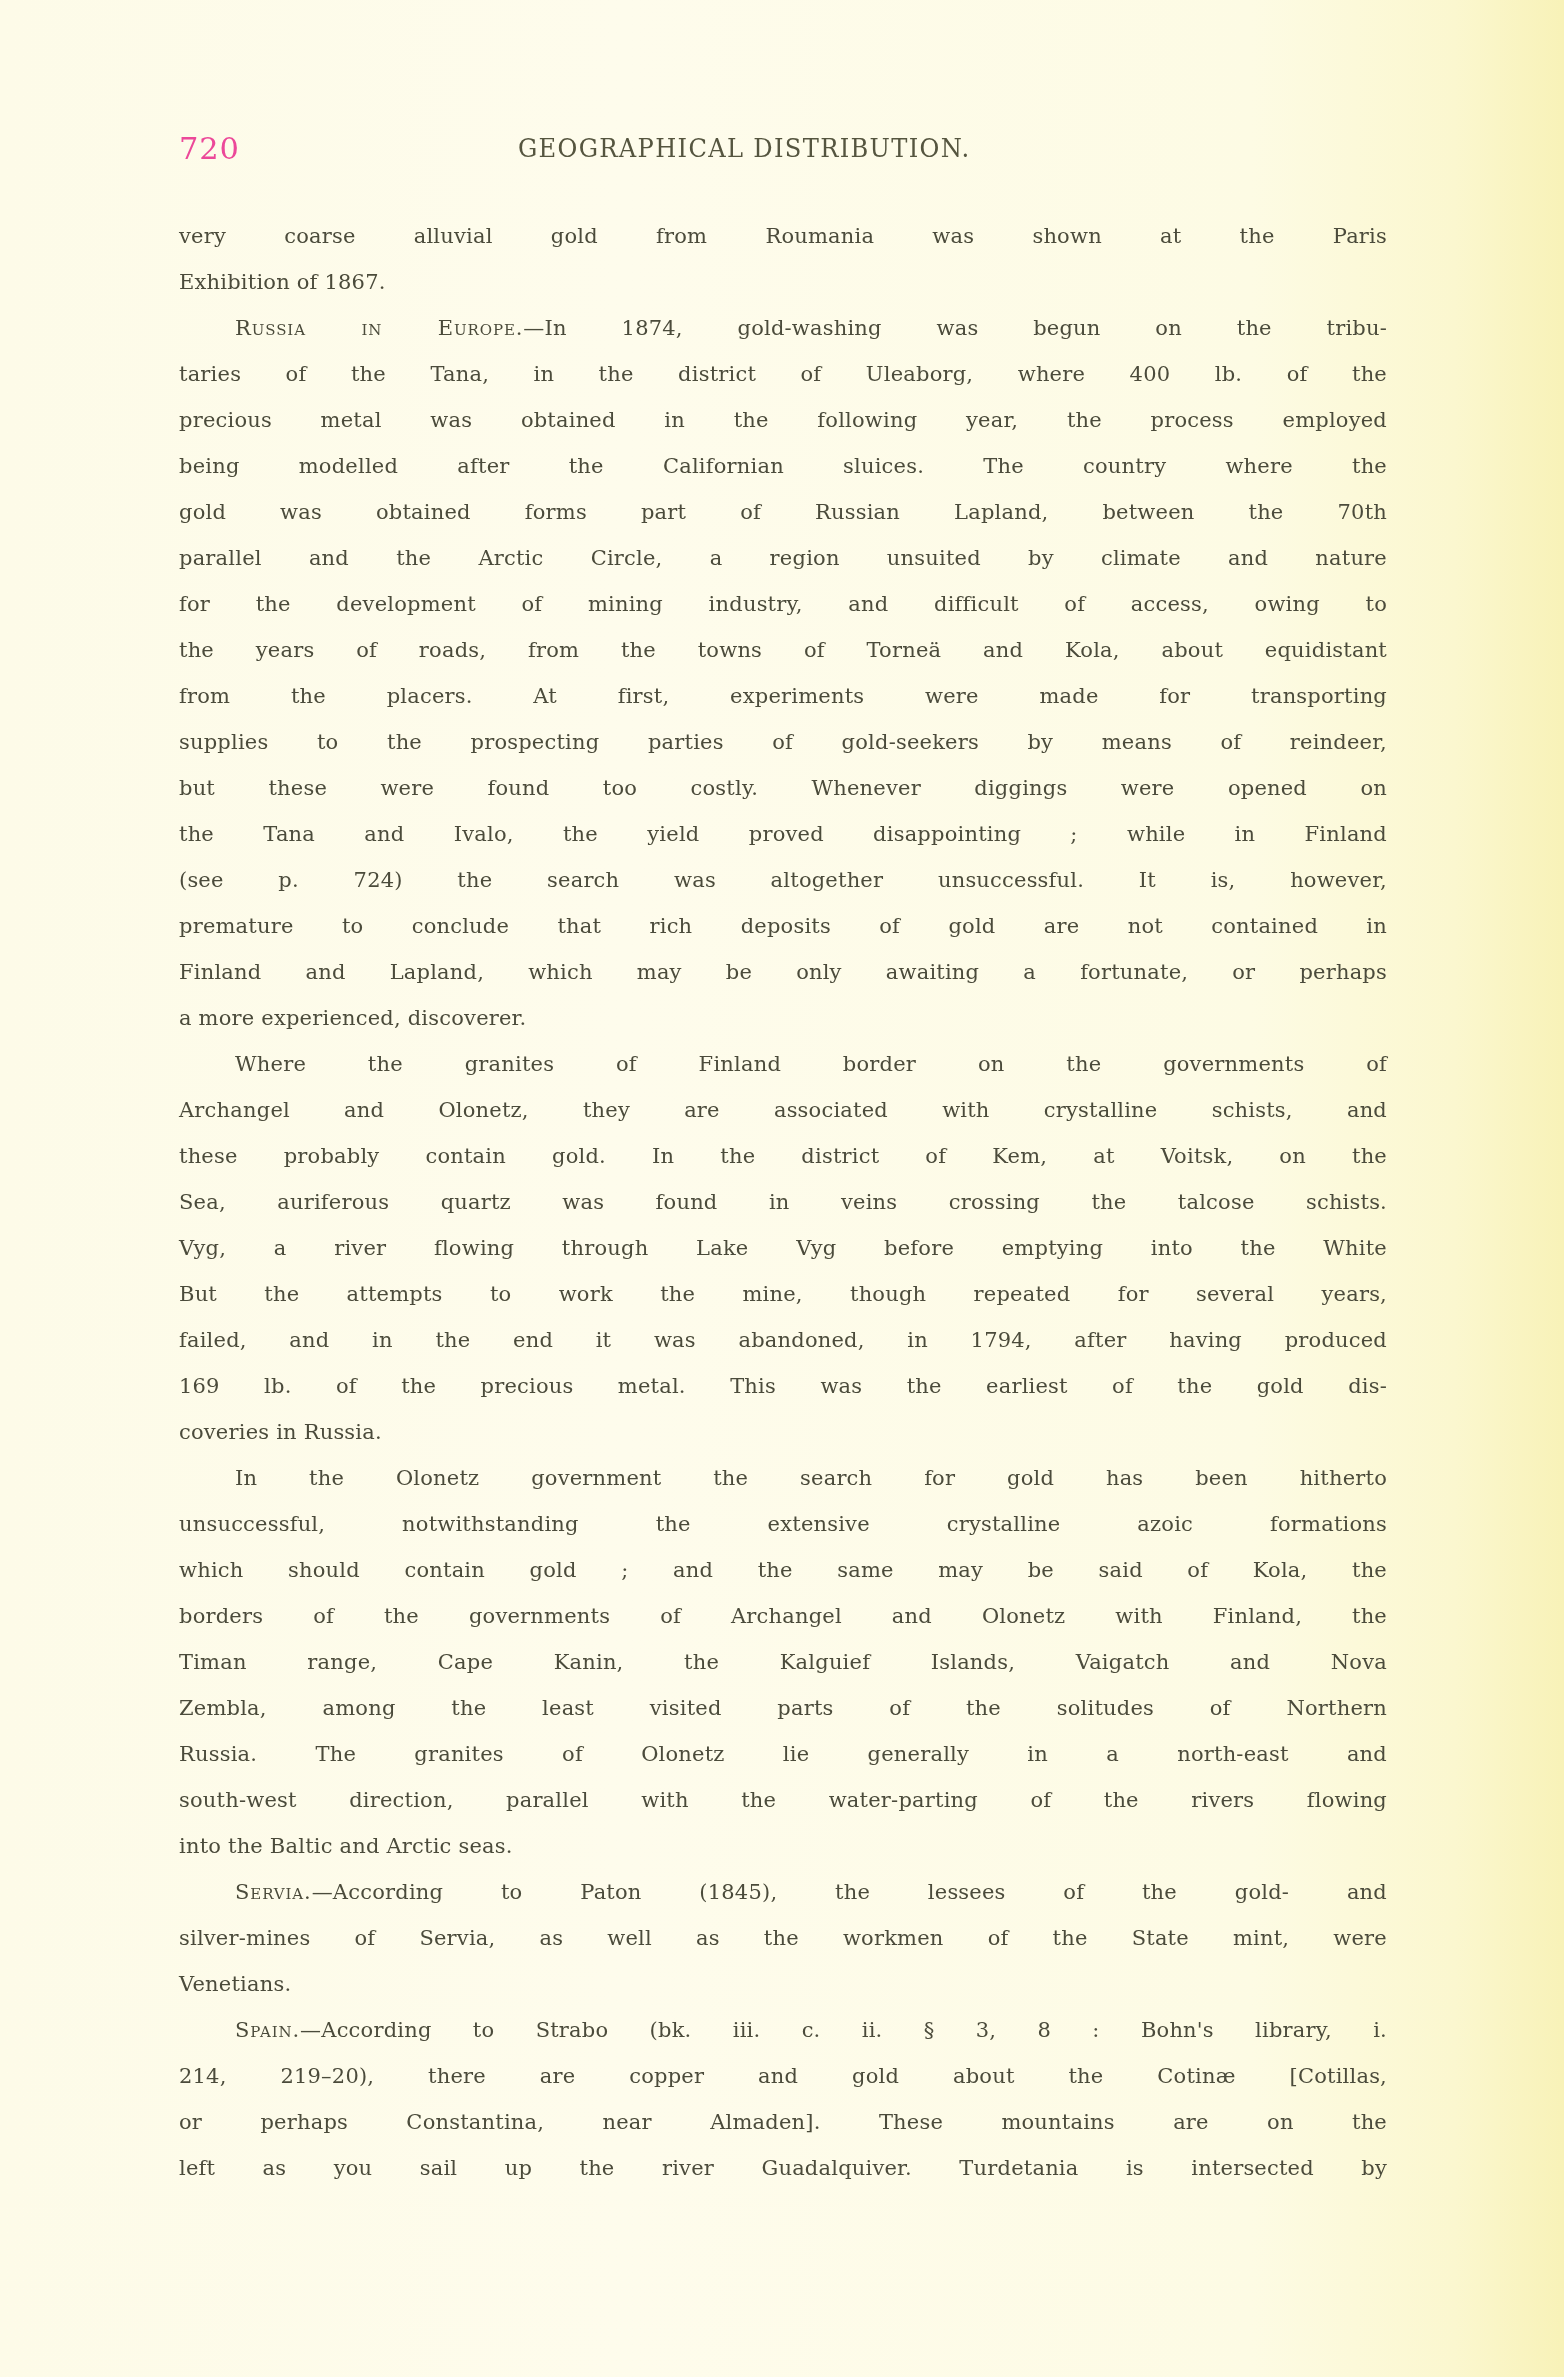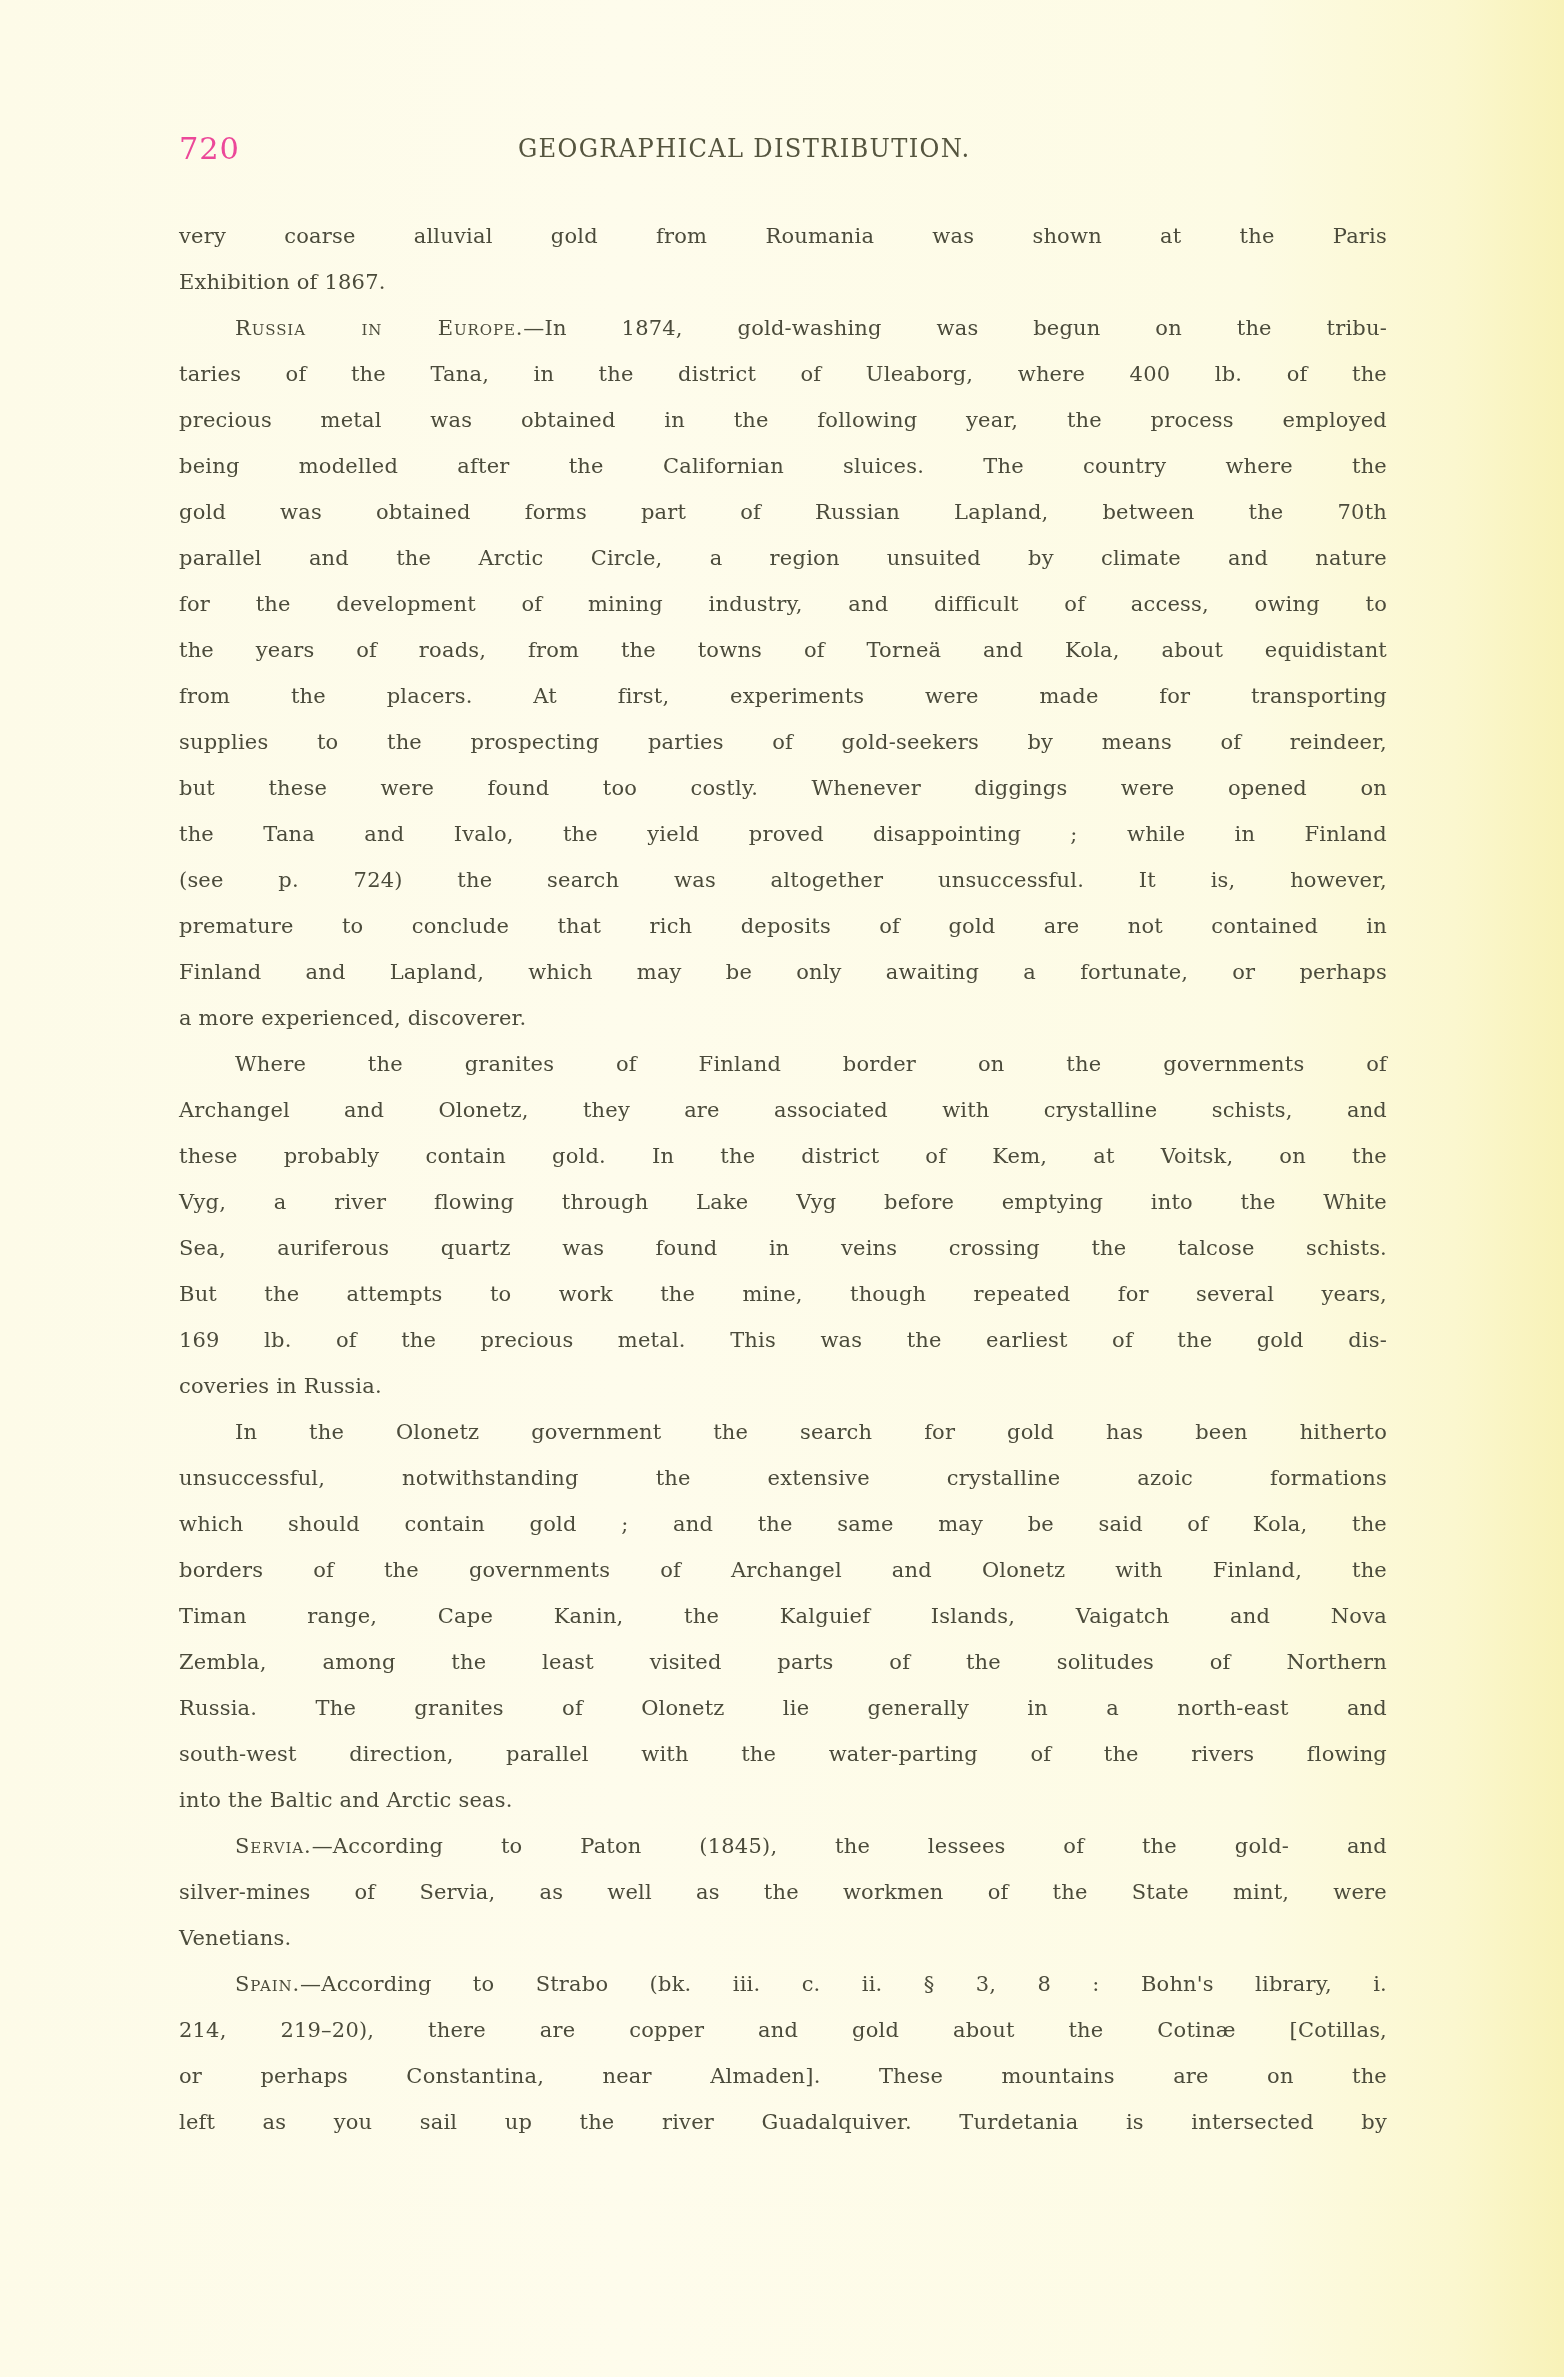--- a/index.html
+++ b/index.html
@@ -96,23 +96,24 @@
     <span class="line">(see p. 724) the search was altogether unsuccessful. It is, however,</span>
     <span class="line">premature to conclude that rich deposits of gold are not contained in</span>
     <span class="line">Finland and Lapland, which may be only awaiting a fortunate, or perhaps</span>
     <span class="line last">a more experienced, discoverer.</span>
   </div>
 
   <div>
     <span class="line indent">Where the granites of Finland border on the governments of</span>
     <span class="line">Archangel and Olonetz, they are associated with crystalline schists, and</span>
     <span class="line">these probably contain gold. In the district of Kem, at Voitsk, on the</span>
+    <span class="line">Sea, auriferous quartz was found in veins crossing the talcose schists.</span>
     <span class="line">Vyg, a river flowing through Lake Vyg before emptying into the White</span>
-    <span class="line">Sea, auriferous quartz was found in veins crossing the talcose schists.</span>
     <span class="line">But the attempts to work the mine, though repeated for several years,</span>
+    <span class="line">failed, and in the end it was abandoned, in 1794, after having produced</span>
     <span class="line">169 lb. of the precious metal. This was the earliest of the gold dis-</span>
     <span class="line last">coveries in Russia.</span>
   </div>
 
   <div>
     <span class="line indent">In the Olonetz government the search for gold has been hitherto</span>
     <span class="line">unsuccessful, notwithstanding the extensive crystalline azoic formations</span>
     <span class="line">which should contain gold ; and the same may be said of Kola, the</span>
     <span class="line">borders of the governments of Archangel and Olonetz with Finland, the</span>
     <span class="line">Timan range, Cape Kanin, the Kalguief Islands, Vaigatch and Nova</span>

